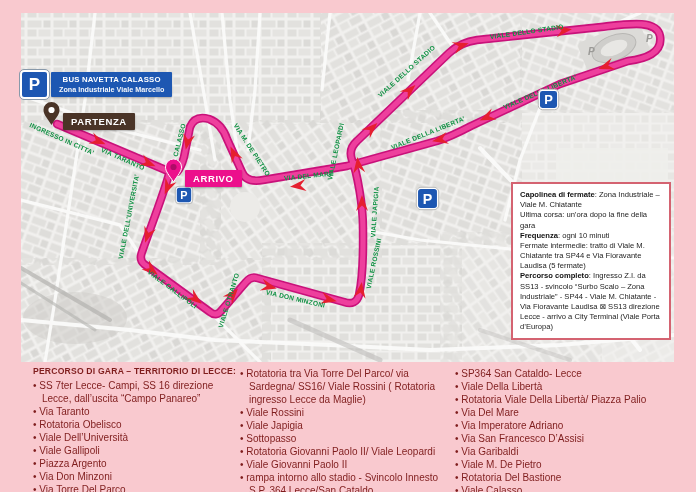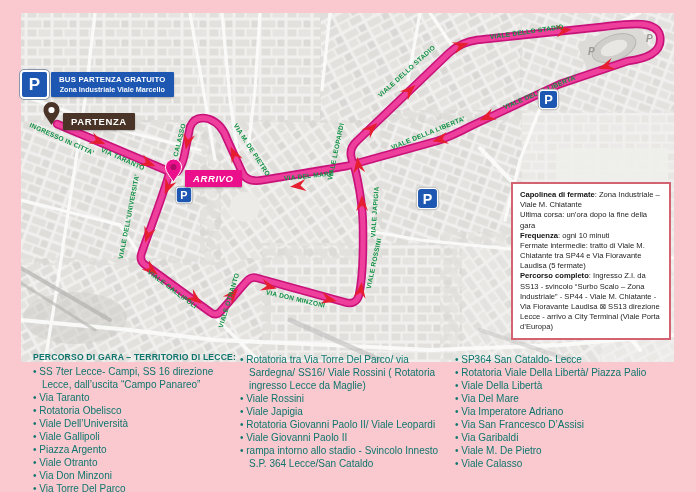--- a/index.html
+++ b/index.html
@@ -12,33 +12,33 @@
   .bus-banner{position:absolute;left:20px;top:70px;display:flex;align-items:center;}
   .psign-big{width:25px;height:25px;background:#1d57b2;border:2px solid #fff;outline:1px solid #8899aa;
     border-radius:4px;color:#fff;font-weight:bold;font-size:17px;display:flex;align-items:center;
     justify-content:center;z-index:3;}
   .bus-text{background:#1d57b2;color:#fff;padding:3px 8px 3px 8px;margin-left:2px;text-align:center;
     border-radius:1px;line-height:1.25;box-shadow:0 1px 2px rgba(0,0,0,.25);}
   .bus-line1{font-size:7.8px;font-weight:bold;letter-spacing:.2px;}
   .bus-line2{font-size:7.2px;font-weight:bold;opacity:.95;}
 
   .partenza{position:absolute;left:42px;top:101px;display:flex;align-items:flex-start;}
-  .arrivo{position:absolute;left:164px;top:158px;display:flex;align-items:flex-start;font-style:italic;}
+  .arrivo{position:absolute;left:164px;top:158px;display:flex;align-items:flex-start;}
   .pin{width:19px;height:25px;flex:0 0 auto;}
   .tag{margin-left:2px;margin-top:12px;color:#fff;font-weight:bold;font-size:9.5px;letter-spacing:.6px;
     padding:3px 8px;border-radius:1px;box-shadow:0 1px 2px rgba(0,0,0,.3);}
   .tag-partenza{background:#4a3427;}
   .tag-arrivo{background:#ec0f8c;}
 
   .info-box{position:absolute;left:511px;top:182px;width:142px;background:#fff;
     border:2px solid #d46371;padding:6px 7px;font-size:7.6px;line-height:1.34;color:#232323;}
   .info-box p{margin:0;}
   .info-box b{color:#111;}
 
-  .list-area{position:absolute;left:0;top:342px;width:696px;height:130px;color:#0f766e;border-radius:12px;}
+  .list-area{position:absolute;left:0;top:356px;width:696px;height:130px;color:#7f1d1d;border-radius:12px;}
   .list-title{position:absolute;left:33px;top:10px;font-size:8.6px;font-weight:bold;letter-spacing:.2px;}
   .col{position:absolute;font-size:10px;line-height:13px;}
   .col .li{padding-left:9px;text-indent:-9px;}
   .col1{left:33px;top:23px;width:205px;}
   .col2{left:240px;top:11px;width:212px;}
   .col3{left:455px;top:11px;width:235px;}
 </style>
 </head>
 <body>
 
@@ -189,21 +189,21 @@
           </g>
           <text x="588" y="55" fill="#9a9996" font-size="10" font-style="italic" font-weight="bold">P</text>
           <text x="646" y="42" fill="#9a9996" font-size="10" font-style="italic" font-weight="bold">P</text>
         </g>
     </svg>
   </div>
 
   <div class="bus-banner">
     <div class="psign-big">P</div>
     <div class="bus-text">
-      <div class="bus-line1">BUS PARTENZA GRATUITO</div>
+      <div class="bus-line1">BUS NAVETTA CALASSO</div>
       <div class="bus-line2">Zona Industriale Viale Marcello</div>
     </div>
   </div>
 
   <div class="partenza">
     <svg class="pin" viewBox="0 0 19 25">
       <path d="M9.5,24 C5,17 1.5,13.5 1.5,9 a8,8 0 1,1 16,0 c0,4.5 -3.5,8 -8,15 z" fill="#4a3427"></path>
       <circle cx="9.5" cy="9" r="3.1" fill="#fff"></circle>
     </svg>
     <div class="tag tag-partenza">PARTENZA</div>
@@ -227,38 +227,39 @@
 
   <div class="list-area">
     <div class="list-title">PERCORSO DI GARA – TERRITORIO DI LECCE:</div>
     <div class="col col1" id="col1">
         <div class="li">• SS 7ter Lecce- Campi, SS 16 direzione Lecce, dall’uscita “Campo Panareo”</div>
         <div class="li">• Via Taranto</div>
         <div class="li">• Rotatoria Obelisco</div>
         <div class="li">• Viale Dell’Università</div>
         <div class="li">• Viale Gallipoli</div>
         <div class="li">• Piazza Argento</div>
-        <div class="li">• Viale Otranto</div>
         <div class="li">• Via Don Minzoni</div>
         <div class="li">• Via Torre Del Parco</div>
       </div>
     <div class="col col2" id="col2">
         <div class="li">• Rotatoria tra Via Torre Del Parco/ via Sardegna/ SS16/ Viale Rossini ( Rotatoria ingresso Lecce da Maglie)</div>
         <div class="li">• Viale Rossini</div>
         <div class="li">• Viale Japigia</div>
+        <div class="li">• Sottopasso</div>
         <div class="li">• Rotatoria Giovanni Paolo II/ Viale Leopardi</div>
         <div class="li">• Viale Giovanni Paolo II</div>
         <div class="li">• rampa intorno allo stadio - Svincolo Innesto S.P. 364 Lecce/San Cataldo</div>
       </div>
     <div class="col col3" id="col3">
         <div class="li">• SP364 San Cataldo- Lecce</div>
+        <div class="li">• Viale Della Libertà</div>
         <div class="li">• Rotatoria Viale Della Libertà/ Piazza Palio</div>
-        <div class="li">• Viale Della Libertà</div>
         <div class="li">• Via Del Mare</div>
         <div class="li">• Via Imperatore Adriano</div>
         <div class="li">• Via San Francesco D’Assisi</div>
         <div class="li">• Via Garibaldi</div>
         <div class="li">• Viale M. De Pietro</div>
+        <div class="li">• Rotatoria Del Bastione</div>
         <div class="li">• Viale Calasso</div>
       </div>
   </div>
 
 </div>
 
 </body></html>

